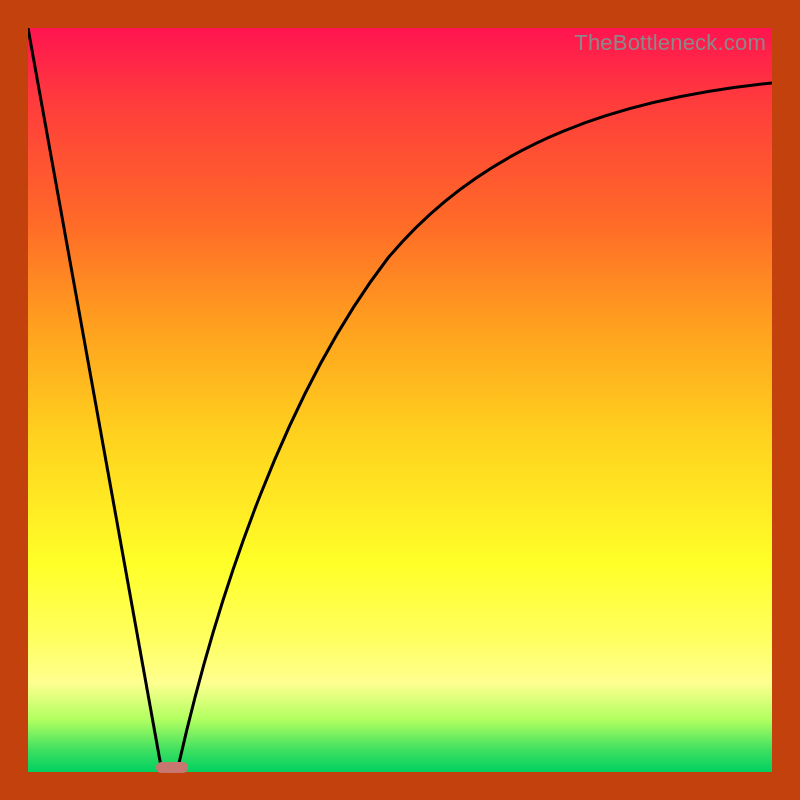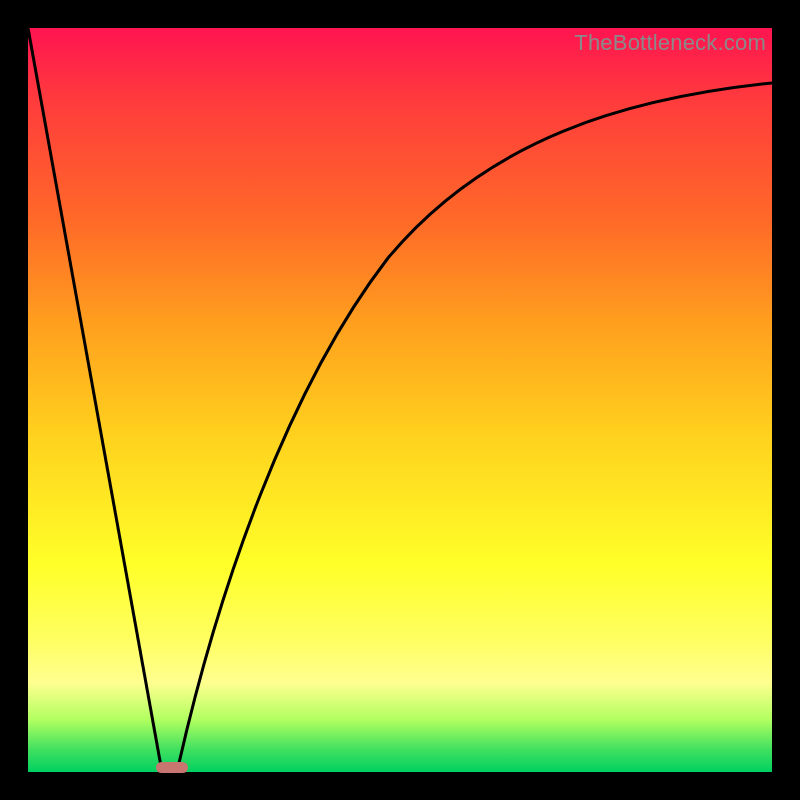--- a/index.html
+++ b/index.html
@@ -1,16 +1,16 @@
 <!DOCTYPE html>
 <html><head>
 <meta charset="utf-8">
 <style>
   html,body{margin:0;padding:0;width:800px;height:800px;overflow:hidden;background:#fff;font-family:Arial,Helvetica,sans-serif}
-  .frame{position:relative;width:800px;height:800px;background:#000000}
+  .frame{position:relative;width:800px;height:800px;background:#c2410c}
   .plot{position:absolute;left:28px;top:28px;width:744px;height:744px;
         background:linear-gradient(to bottom,
           #ff1450 0%,
           #ff3c3c 10%,
           #ff6a28 26%,
           #ffa01e 40%,
           #ffd21e 55%,
           #ffff28 72%,
           #ffff60 82%,
           #ffff90 88%,

